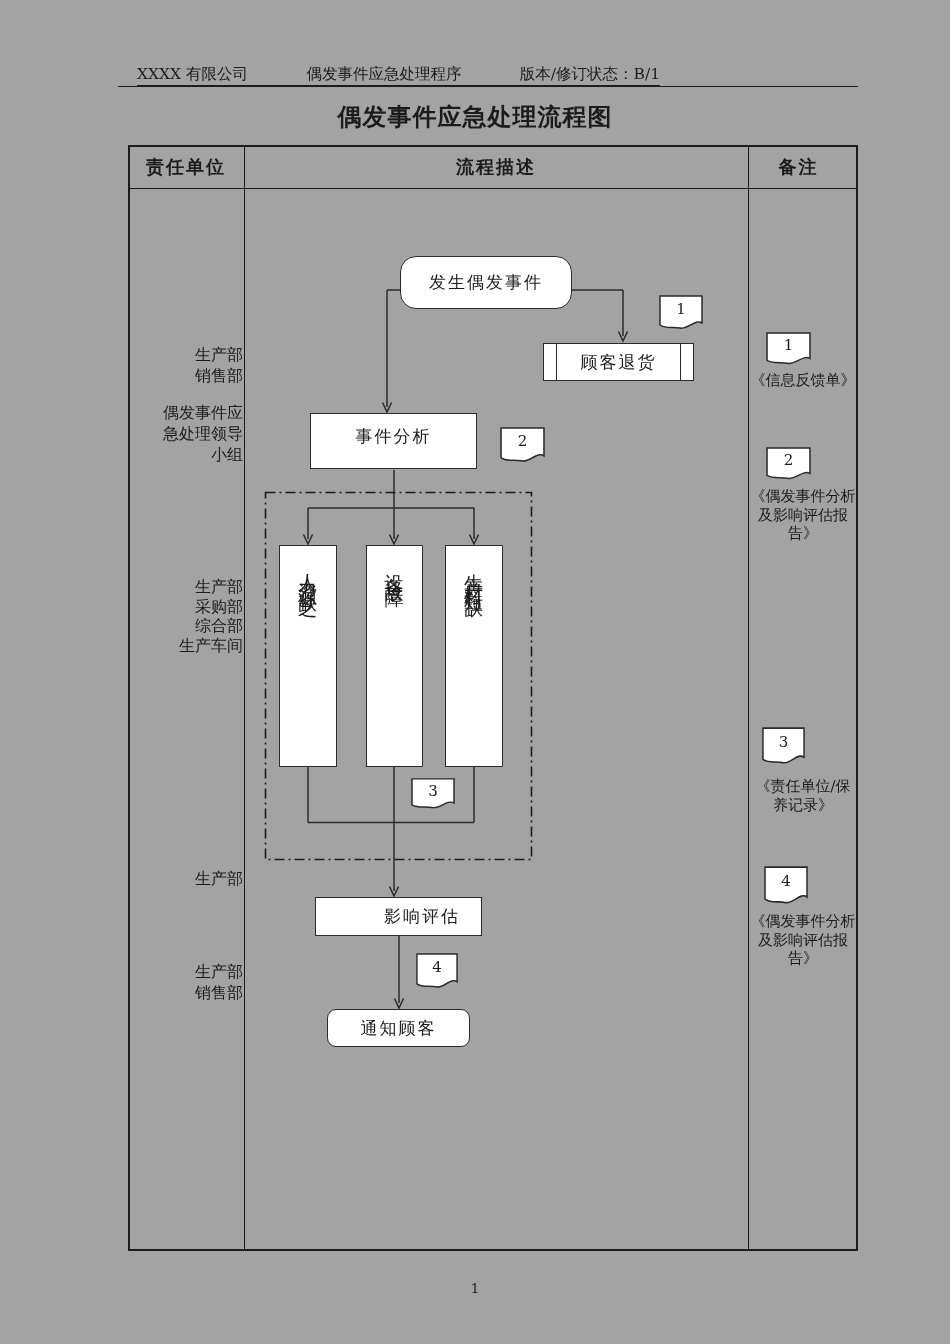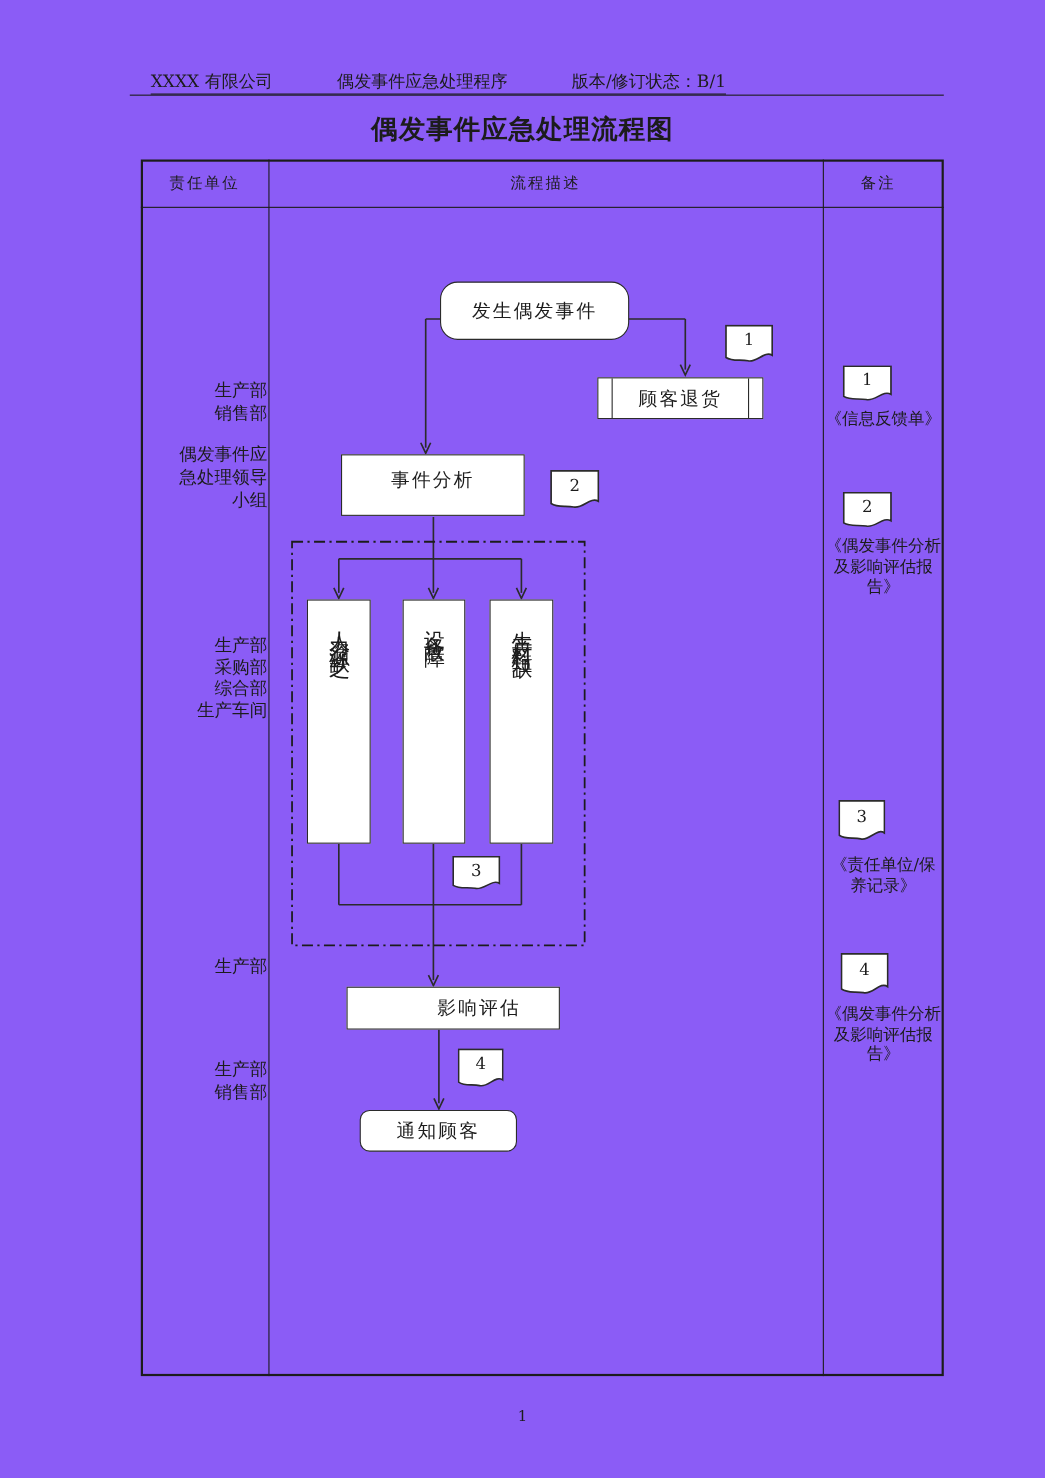--- a/index.html
+++ b/index.html
@@ -1,32 +1,32 @@
 <!DOCTYPE html>
 <html><head>
 <meta charset="utf-8">
 <style>
   html,body{margin:0;padding:0;background:#fff;}
-  .page{position:relative;width:950px;height:1344px;background:#8b5cf6;overflow:hidden;
+  .page{position:relative;width:950px;height:1344px;background:#a3a3a3;overflow:hidden;
         font-family:"DejaVu Serif","Liberation Serif",serif;color:#1c1c1c;}
   
   .hdr-row{position:absolute;left:137px;top:63px;width:523px;height:22px;
            display:flex;justify-content:space-between;align-items:flex-end;
            border-bottom:1.5px solid #1c1c1c;font-size:15.5px;white-space:nowrap;}
   .hdr-rule{position:absolute;left:118px;top:86px;width:740px;border-top:1.6px solid #1c1c1c;}
   .doc-title{position:absolute;left:0;top:101px;width:950px;text-align:center;
              font-size:24px;font-weight:bold;letter-spacing:1px;}
   
   .tbl{position:absolute;left:128px;top:145px;width:730px;height:1106px;
        border:2px solid #1c1c1c;box-sizing:border-box;}
   .tbl-hline{position:absolute;left:128px;top:188px;width:730px;border-top:1.5px solid #1c1c1c;}
   .tbl-v1{position:absolute;left:244px;top:145px;height:1106px;border-left:1.5px solid #1c1c1c;}
   .tbl-v2{position:absolute;left:748px;top:145px;height:1106px;border-left:1.5px solid #1c1c1c;}
   .th{position:absolute;top:145px;height:43px;display:flex;align-items:center;justify-content:center;
-      font-size:14px;font-weight:normal;letter-spacing:2px;}
+      font-size:18px;font-weight:bold;letter-spacing:2px;}
   .th1{left:128px;width:116px;}
   .th2{left:244px;width:504px;}
   .th3{left:748px;width:101px;}
   
   .resp{position:absolute;left:129px;width:114px;text-align:right;font-size:16px;
         line-height:21px;white-space:pre-line;}
   
   .node{position:absolute;border:1.6px solid #2b2b2b;background:#fff;box-sizing:border-box;
         display:flex;align-items:center;justify-content:center;font-size:17px;
         letter-spacing:2px;white-space:nowrap;}
@@ -137,21 +137,21 @@
   <div class="node vnode" style="left:279px;top:545px;width:58px;height:222px;">
     <span class="vtext">人力资源缺乏</span>
   </div>
   <div class="node vnode" style="left:366px;top:545px;width:57px;height:222px;">
     <span class="vtext">设备故障</span>
   </div>
   <div class="node vnode" style="left:445px;top:545px;width:58px;height:222px;">
     <span class="vtext">生产材料短缺</span>
   </div>
 
-  <div class="node" style="left:315px;top:897px;width:194px;height:39px;padding-left:47px;">
+  <div class="node" style="left:315px;top:897px;width:167px;height:39px;padding-left:47px;">
     <span>影响评估</span>
   </div>
 
   <div class="node rounded-sm" style="left:327px;top:1009px;width:143px;height:38px;">
     <span>通知顾客</span>
   </div>
 
   <div class="doc" style="left:659px;top:295px;width:44px;height:38px;">
     <svg viewBox="0 0 44 38" preserveAspectRatio="none">
       <path d="M1,1 H43 V28 C36,23.5 29,35 21,33 C14,31.5 7,34 1,30 Z" fill="#fff" stroke="#2b2b2b" stroke-width="1.5"></path>

